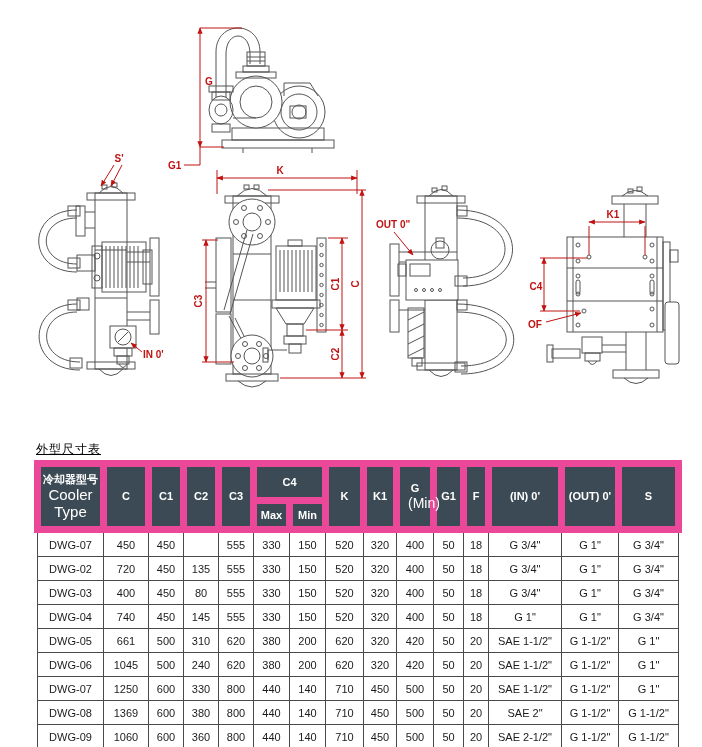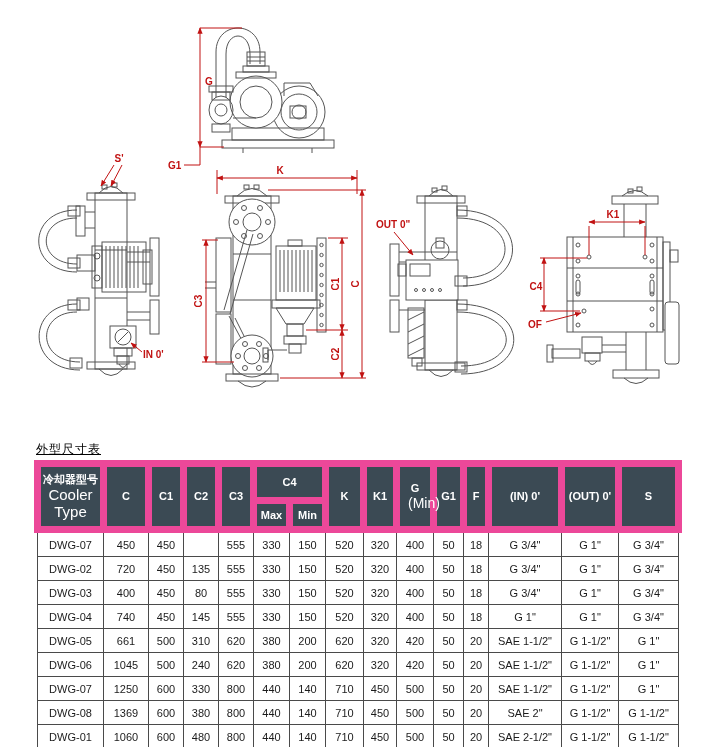--- a/index.html
+++ b/index.html
@@ -503,24 +503,24 @@
           <td>710</td>
           <td>450</td>
           <td>500</td>
           <td>50</td>
           <td>20</td>
           <td>SAE 2"</td>
           <td>G 1-1/2"</td>
           <td>G 1-1/2"</td>
         </tr>
         <tr>
-          <td>DWG-01</td>
+          <td>DWG-09</td>
           <td>1060</td>
           <td>600</td>
-          <td>480</td>
+          <td>360</td>
           <td>800</td>
           <td>440</td>
           <td>140</td>
           <td>710</td>
           <td>450</td>
           <td>500</td>
           <td>50</td>
           <td>20</td>
           <td>SAE 2-1/2"</td>
           <td>G 1-1/2"</td>

